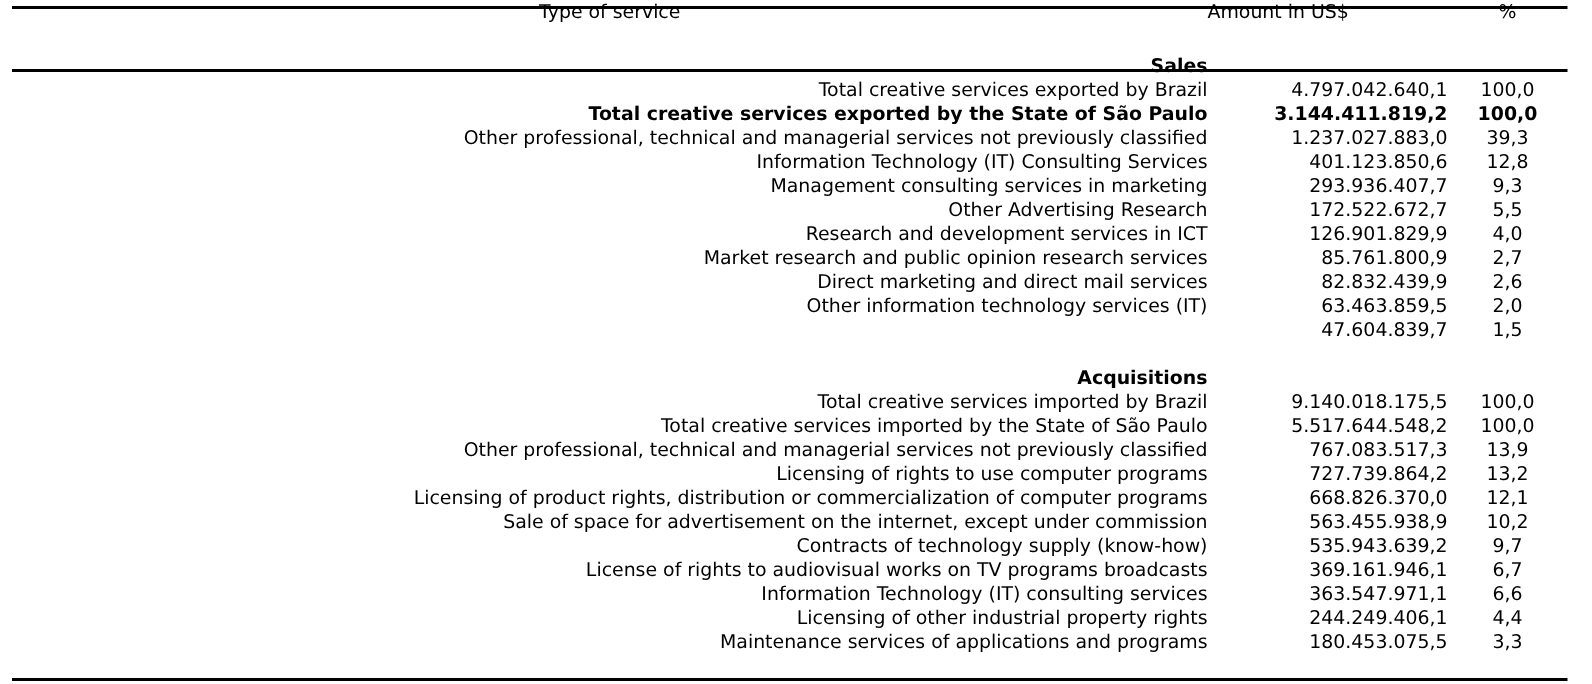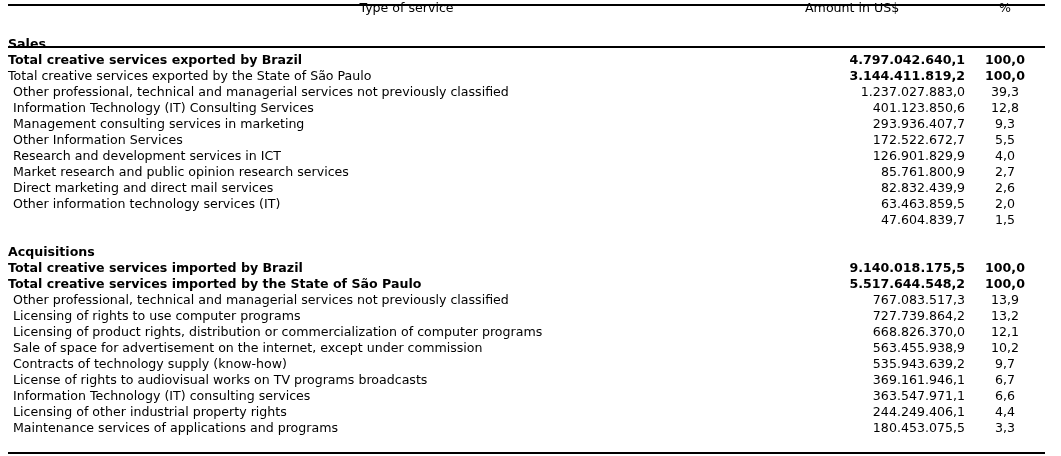--- a/index.html
+++ b/index.html
@@ -55,27 +55,27 @@
   col.c-amount { width: 160px; }
   col.c-pct    { width: 80px; }
 
   
   thead th { height: 42px; vertical-align: middle; font-weight: bold; font-size: 12.8px; }
   th.h-label  { text-align: center; padding-right: 390px; }
   th.h-amount { text-align: left;  padding-right: 8px; }
   th.h-pct    { text-align: center; padding-right: 22px; }
 
   
-  td.label  { text-align: left; padding-left: 1px; }
+  td.label  { text-align: right; padding-left: 1px; }
   td.amount { text-align: right; padding-right: 15px; }
   td.pct    { text-align: center; padding-right: 22px; }
 
   tr.section td.label { font-weight: bold; }
-  tr.total   td       { font-weight: bold; margin-left: 36px; }
-  tr.subtotal td.label{ font-weight: normal; }
+  tr.total   td       { font-weight: normal; margin-left: 36px; }
+  tr.subtotal td.label{ font-weight: bold; }
   tr.subtotal td.amount, tr.subtotal td.pct { font-weight: bold; }
   tr.item td.label    { padding-left: 5px; }
   tr.spacer td        { height: 16px; }
   tr.first-body td    { padding-top: 10px; height: 26px; }
 </style>
 </head>
 <body>
 
 <div class="sheet">
 
@@ -121,21 +121,21 @@
           <td class="label">Information Technology (IT) Consulting Services</td>
           <td class="amount">401.123.850,6</td>
           <td class="pct">12,8</td>
         </tr>
         <tr class="item">
           <td class="label">Management consulting services in marketing</td>
           <td class="amount">293.936.407,7</td>
           <td class="pct">9,3</td>
         </tr>
         <tr class="item">
-          <td class="label">Other Information Services</td>
+          <td class="label">Other Advertising Research</td>
           <td class="amount">172.522.672,7</td>
           <td class="pct">5,5</td>
         </tr>
         <tr class="item">
           <td class="label">Research and development services in ICT</td>
           <td class="amount">126.901.829,9</td>
           <td class="pct">4,0</td>
         </tr>
         <tr class="item">
           <td class="label">Market research and public opinion research services</td>

